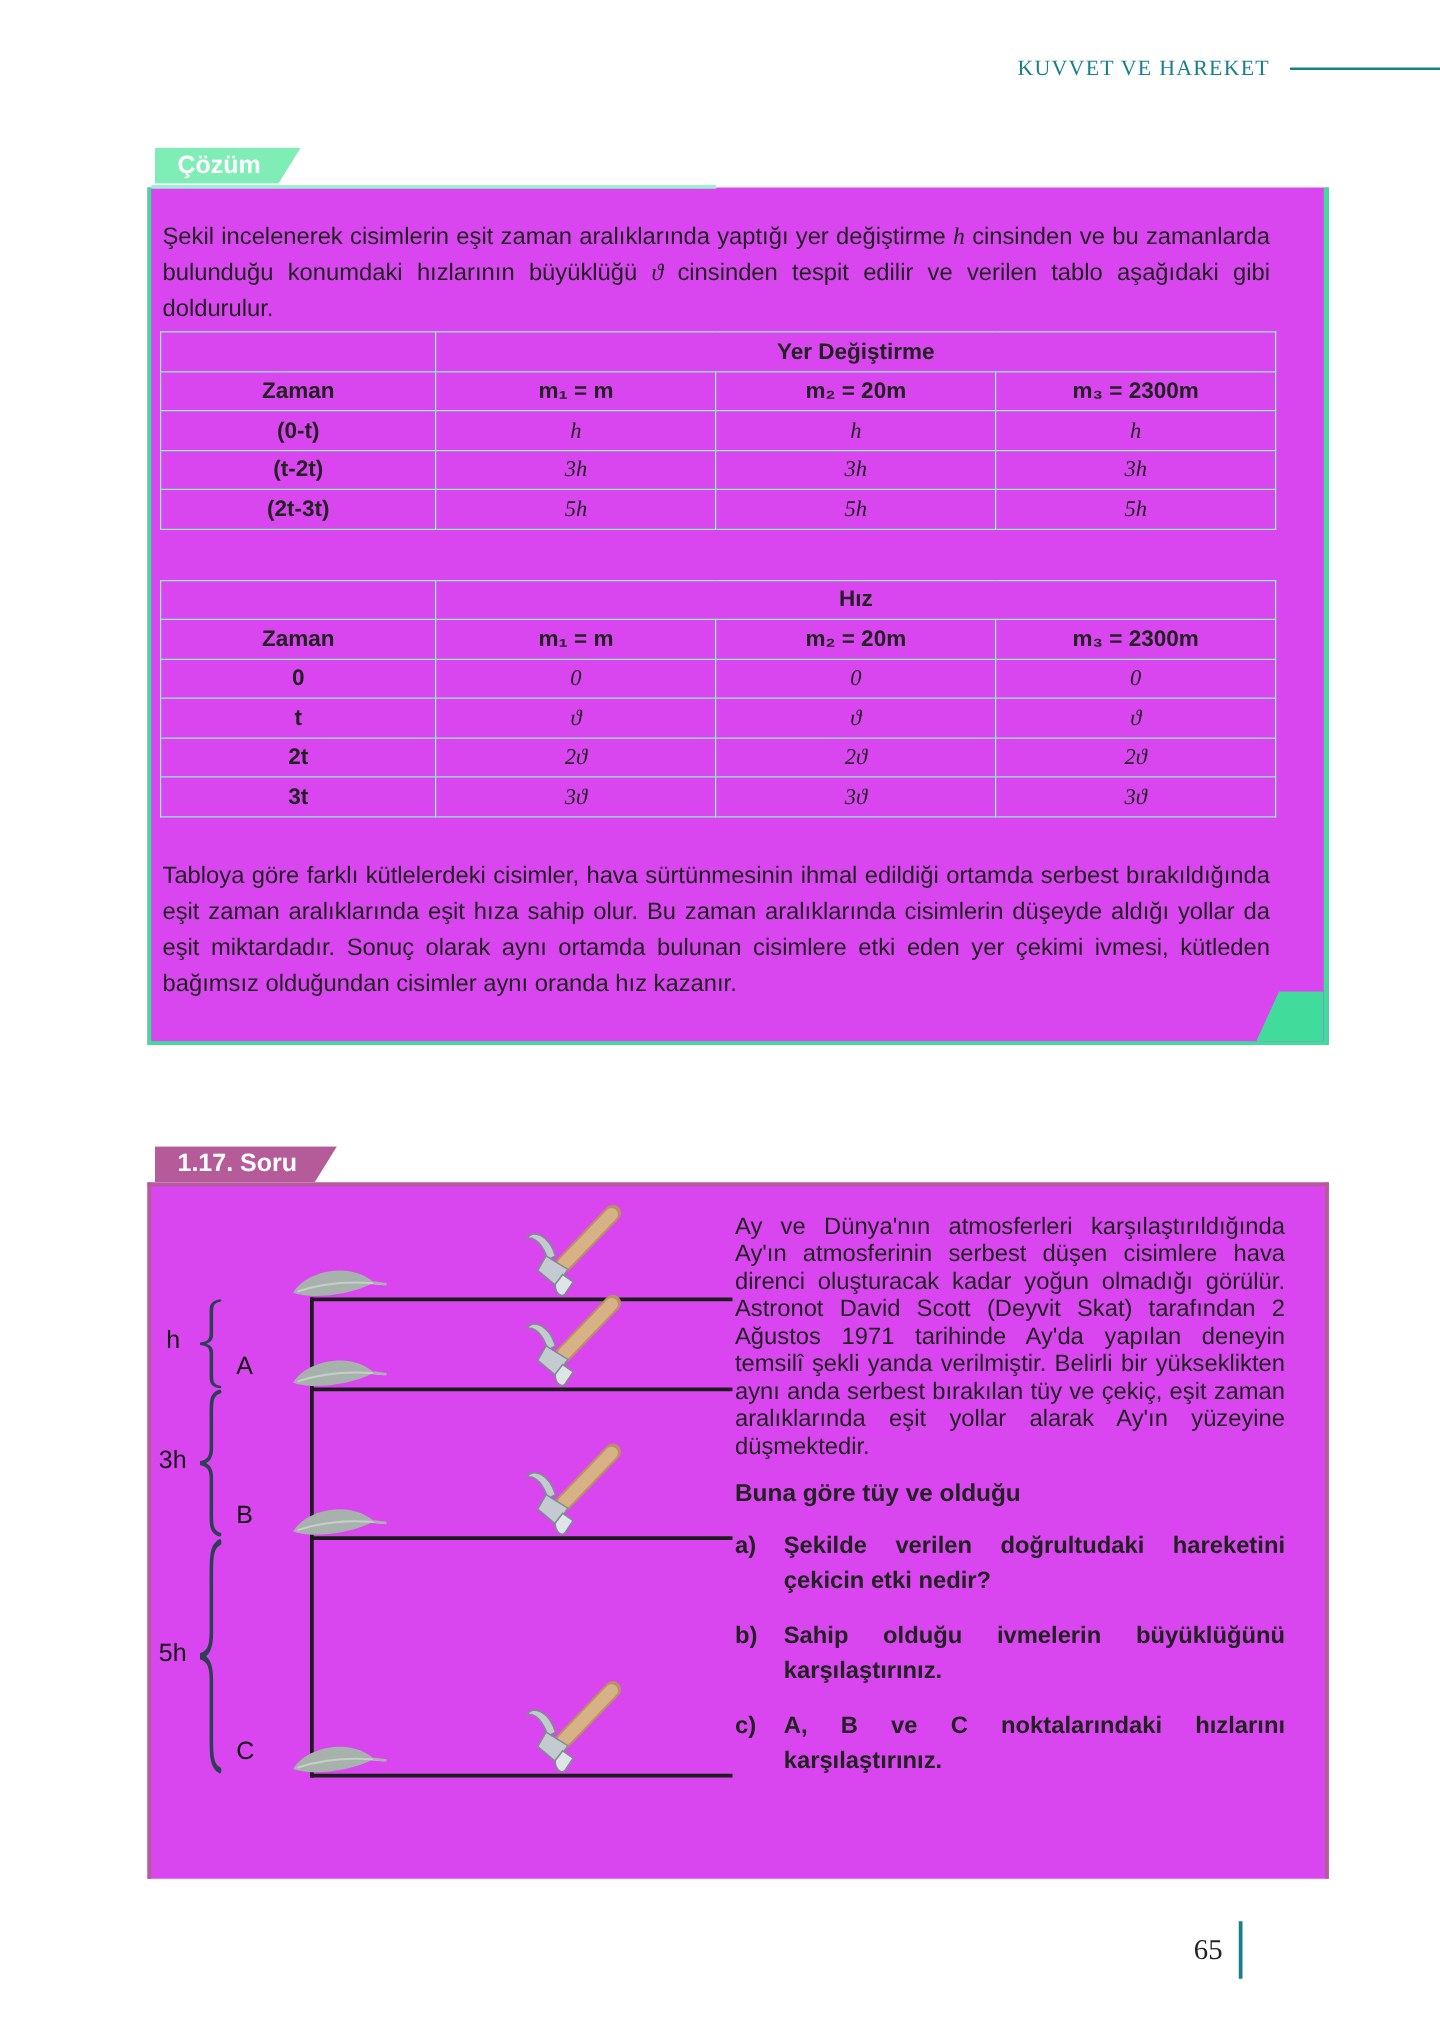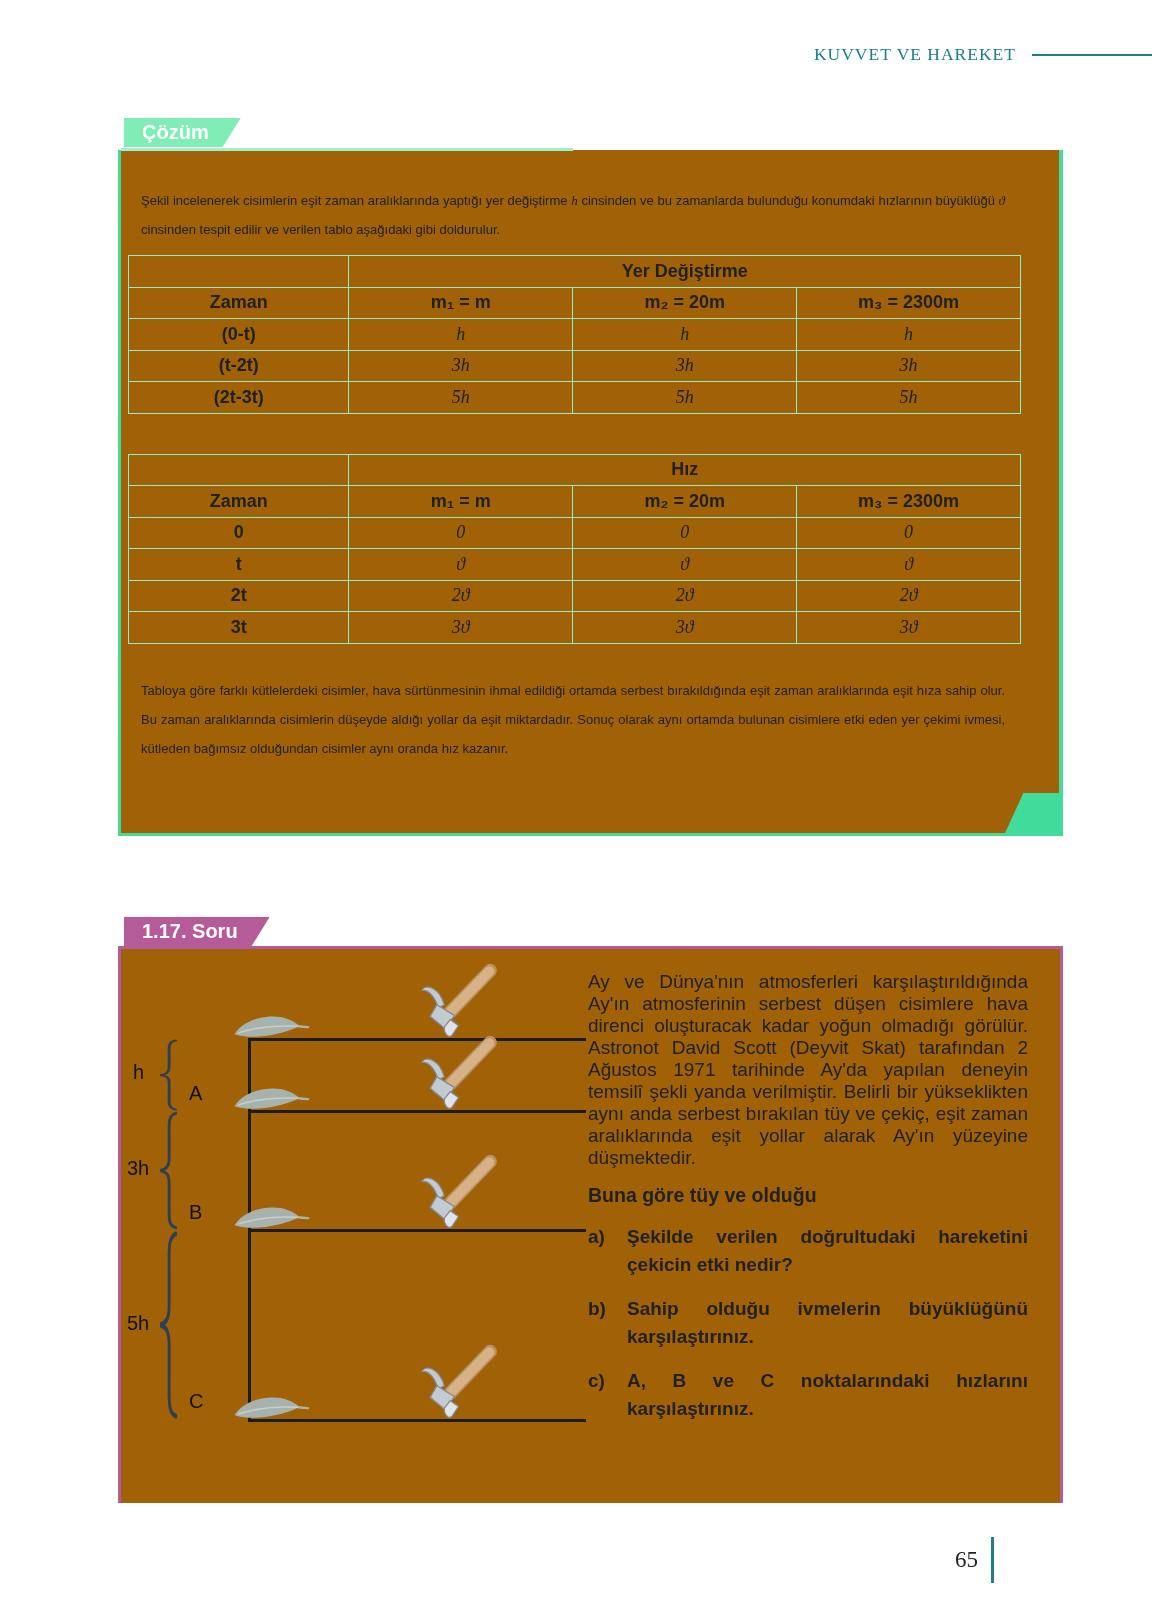--- a/index.html
+++ b/index.html
@@ -6,37 +6,37 @@
   .page{position:relative;width:1152px;height:1624px;background:#fff;overflow:hidden;
         font-family:"Liberation Sans",sans-serif;color:#212121;}
 
   
   .pghead{position:absolute;top:44px;right:0;display:flex;align-items:center;}
   .pghead .ttl{font-family:"Liberation Serif",serif;font-size:17.5px;letter-spacing:1px;
                color:#187f8b;font-weight:500;text-align:right;}
   .pghead .hline{width:120px;height:2px;background:#187f8b;margin-left:16px;}
 
   
-  .box{position:absolute;left:118px;width:945px;box-sizing:border-box;background:#a16207;}
+  .box{position:absolute;left:118px;width:945px;box-sizing:border-box;background:#d946ef;}
   .green-box{top:150px;height:686px;border-left:3px solid #41dc9c;border-right:4px solid #41dc9c;
              border-bottom:3px solid #41dc9c;}
   .pink-box{top:946px;height:557px;border-left:3px solid #b65b99;border-right:3px solid #b65b99;
             border-top:3px solid #b65b99;}
   .tag{position:absolute;top:-32px;left:3px;color:#fff;font-weight:bold;font-size:20px;
        line-height:29px;padding:0 32px 0 18px;
        clip-path:polygon(0 0,100% 0,calc(100% - 18px) 100%,0 100%);}
   .tag.green{background:#80edb6;}
   .tag.pink{background:#b65b99;}
   .green-topline{position:absolute;top:-2px;left:0;width:452px;height:3px;background:#9bf0cd;}
   .deco{position:absolute;right:0;bottom:0;width:54px;height:40px;background:#41dc9c;
         clip-path:polygon(34% 0,100% 0,100% 100%,0 100%);}
 
   
   .sol-inner{position:relative;padding:25px 43px 0 9px;}
-  .para{font-size:13px;line-height:29px;text-align:justify;margin:11px;}
+  .para{font-size:19px;line-height:29px;text-align:justify;margin:0;}
   .mvar{font-family:"Liberation Serif",serif;font-style:italic;}
   table.gtable{border-collapse:collapse;width:893px;margin:0 0 0 -2px;table-layout:fixed;}
   table.t1{margin-top:3px;} table.t2{margin-top:40px;}
   .gtable td{border:1.6px solid #90eec5;height:30.5px;text-align:center;vertical-align:middle;
              font-size:18px;padding:0;}
   .t-title,.t-colh,.t-zaman{font-weight:bold;}
   .t-title{font-size:19px;}
   .t-val{font-family:"Liberation Serif",serif;font-style:italic;font-size:19px;}
   .concl{margin-top:32px;}
 

